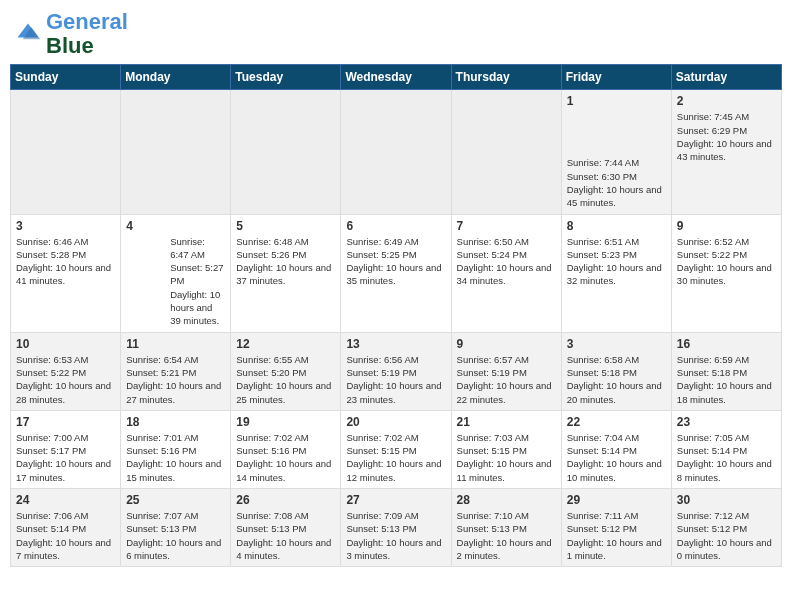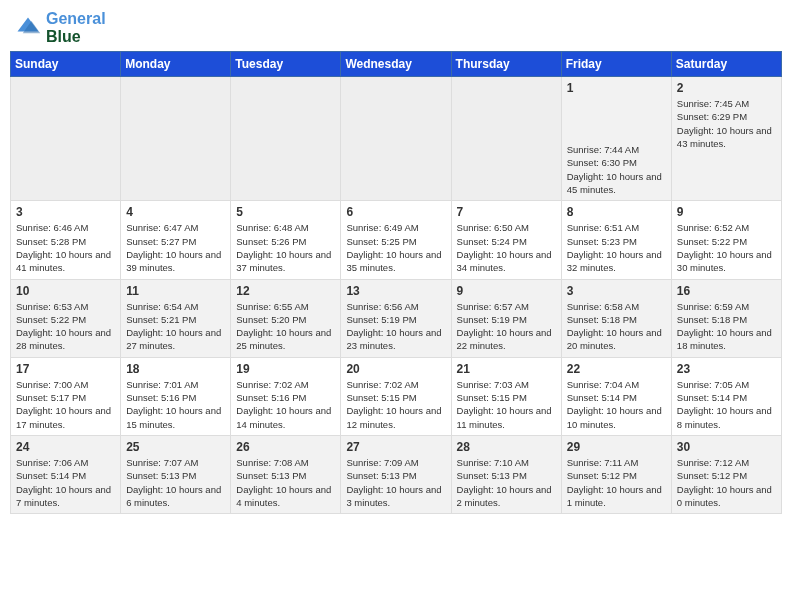--- a/index.html
+++ b/index.html
@@ -16,21 +16,21 @@
       align-items: flex-start;
       margin-bottom: 6px;
       padding: 0 4px;
     }
     .logo {
       display: flex;
       align-items: center;
       gap: 4px;
     }
     .logo-text {
-      font-size: 16px;
+      font-size: 22px;
       font-weight: bold;
       color: #333;
       line-height: 1.1;
     }
     .logo-text span {
       color: #4a90d9;
     }
     .logo-icon {
       width: 28px;
       height: 28px;
@@ -46,21 +46,21 @@
     .location {
       font-size: 15px;
       color: #555;
     }
     .calendar {
       width: 100%;
       border-collapse: collapse;
       border: 1px solid #ccc;
     }
     .calendar th {
-      background: #1d4ed8;
+      background: #0c4a6e;
       color: #fff;
       font-size: 12px;
       font-weight: bold;
       padding: 5px 4px;
       border: 1px solid #3a6aa8;
       text-align: left;
     }
     .calendar td {
       width: calc(100% / 7);
       vertical-align: top;
@@ -147,21 +147,21 @@
       </tr>
       <tr>
         <td>
           <span class="day-num">3</span>
           <div class="day-info" style="white-space: pre-line;">Sunrise: 6:46 AM
 Sunset: 5:28 PM
 Daylight: 10 hours and 41 minutes.</div>
         </td>
         <td>
           <span class="day-num">4</span>
-          <div class="day-info" style="white-space: pre-line;">Sunrise: 6:47 AM
+          <div class="day-info" style="white-space: pre-line; margin-left: 44px;">Sunrise: 6:47 AM
 Sunset: 5:27 PM
 Daylight: 10 hours and 39 minutes.</div>
         </td>
         <td>
           <span class="day-num">5</span>
           <div class="day-info" style="white-space: pre-line;">Sunrise: 6:48 AM
 Sunset: 5:26 PM
 Daylight: 10 hours and 37 minutes.</div>
         </td>
         <td>

